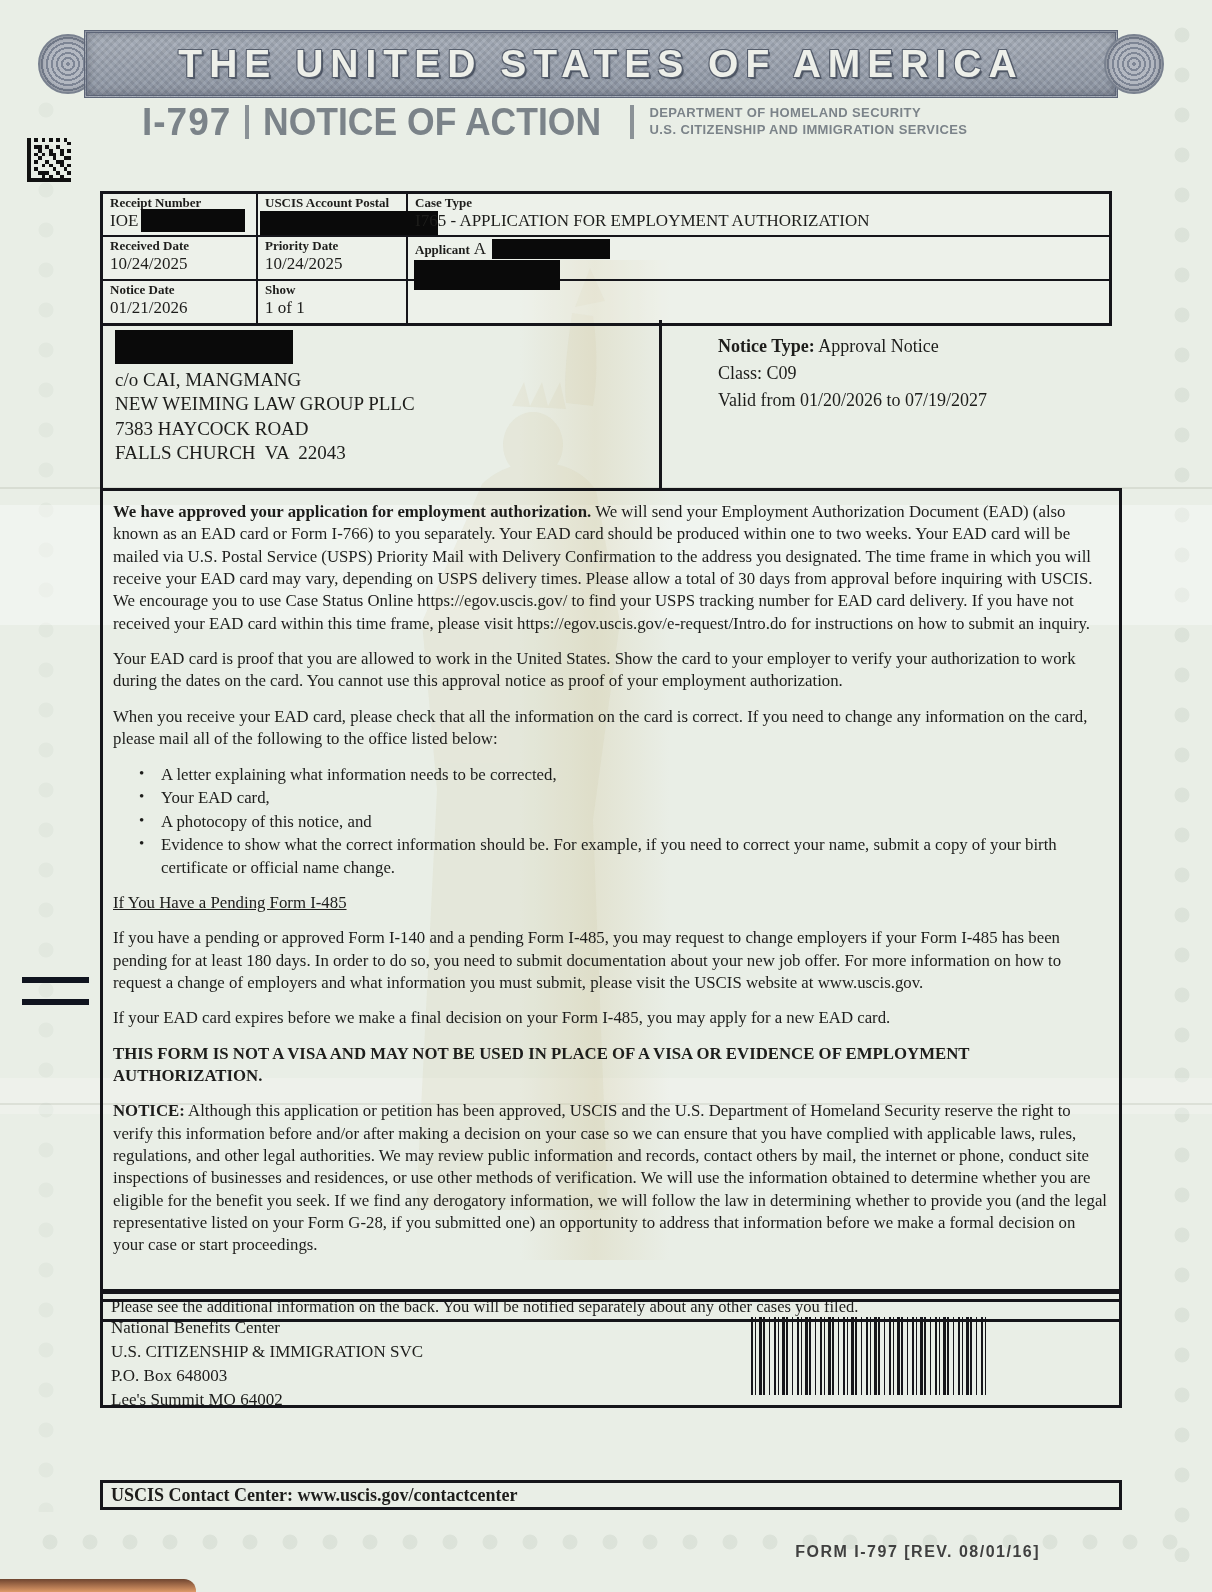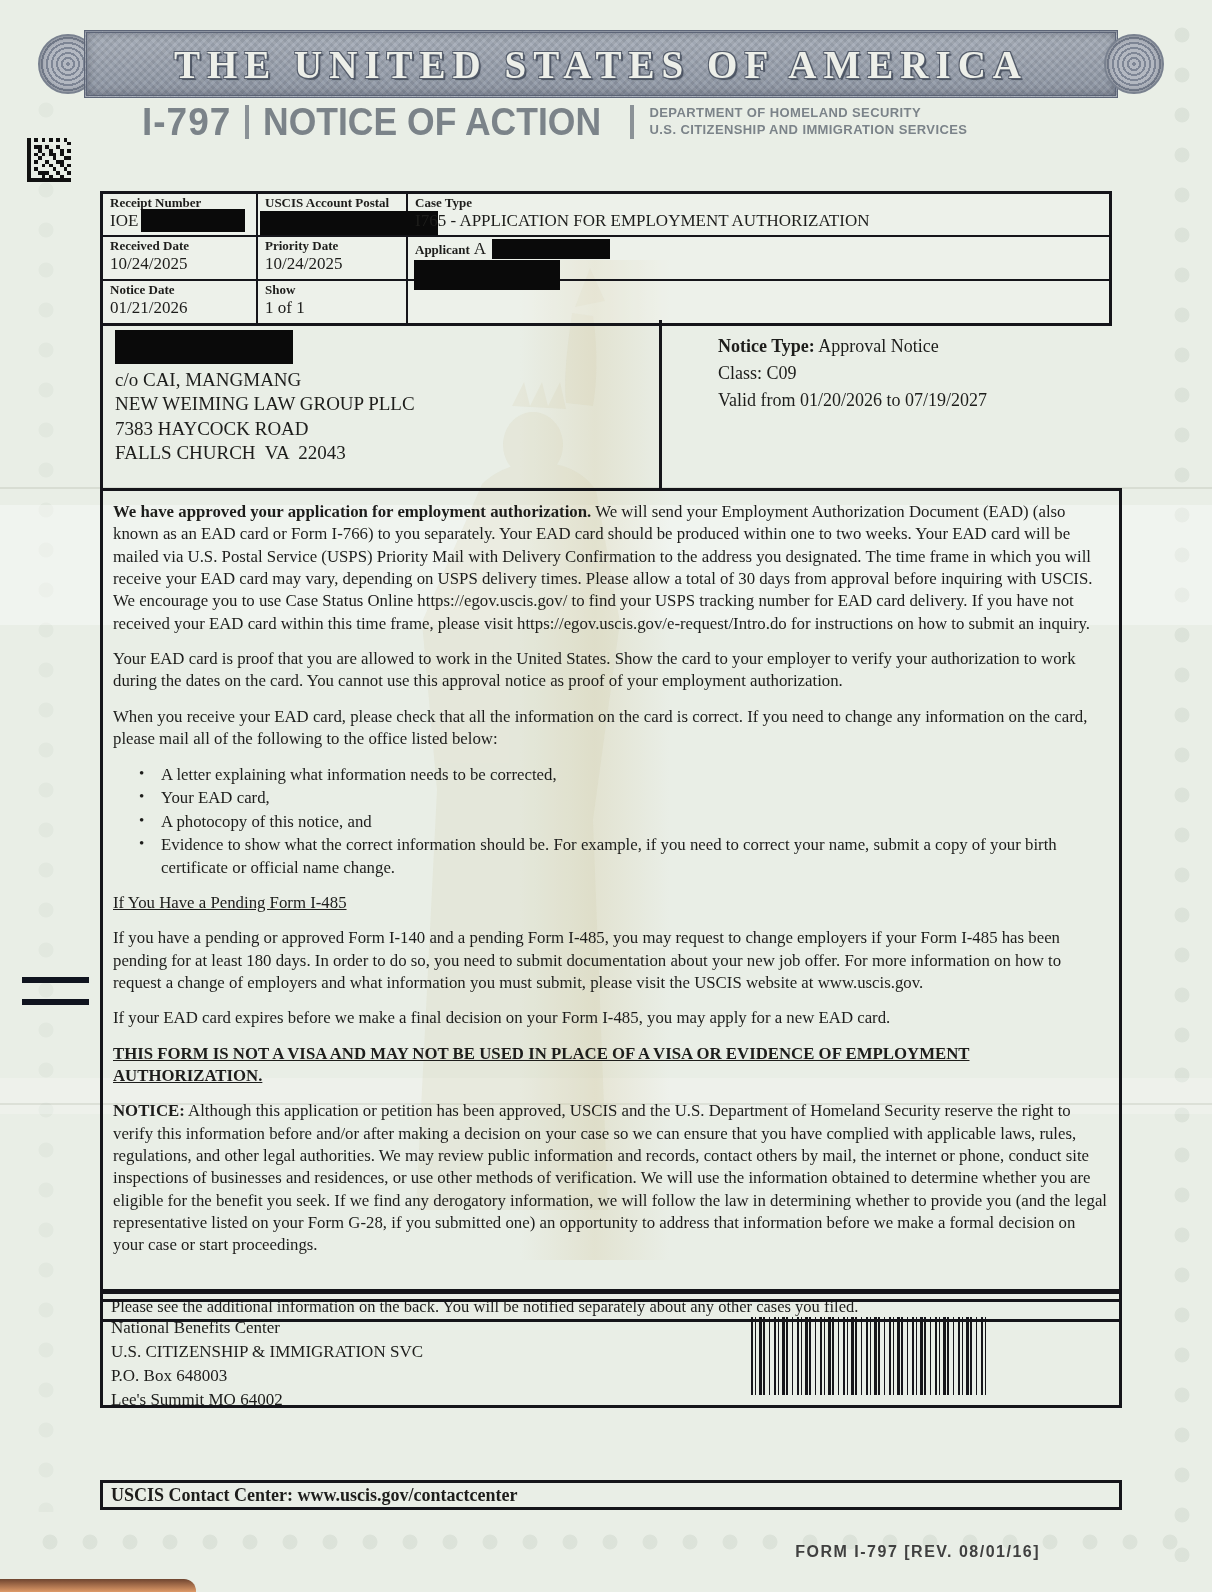--- a/index.html
+++ b/index.html
@@ -29,21 +29,21 @@
   .rosette{width:56px;height:56px;border-radius:50%;flex:0 0 auto;border:2px solid #79818f;
            background:repeating-radial-gradient(circle,#7e8695 0 2px,#b3b8c1 2px 5px);
            box-shadow:inset 0 0 6px rgba(40,45,60,.5);}
   .rosette.left{margin-right:-14px;}
   .rosette.right{margin-left:-14px;}
   .banner-bar{flex:1;height:62px;border:3px double #5d6577;display:flex;align-items:center;justify-content:center;
       background:repeating-linear-gradient(45deg,rgba(255,255,255,.10) 0 3px,rgba(0,0,0,0) 3px 6px),
                  repeating-linear-gradient(-45deg,rgba(0,0,0,.08) 0 3px,rgba(0,0,0,0) 3px 6px),
                  linear-gradient(#a6adb8,#8b93a1);
       box-shadow:inset 0 0 10px rgba(30,35,50,.35);}
-  .banner-title{font-family:Liberation Serif, serif;font-weight:bold;font-size:39px;letter-spacing:7px;
+  .banner-title{font-family:Liberation Sans, sans-serif;font-weight:bold;font-size:39px;letter-spacing:7px;
       white-space:nowrap;color:#edefe9;
       text-shadow:1px 1px 0 #565e6c,-1px -1px 0 #565e6c,1px -1px 0 #565e6c,-1px 1px 0 #565e6c,2px 2px 1px #474f5e;}
 
   
   .subhead{position:absolute;top:101px;left:142px;display:flex;align-items:center;color:#7b8389;
            font-family:"Liberation Sans",sans-serif;}
   .form-no{font-size:37px;font-weight:800;letter-spacing:1px;transform:scaleY(1.05);}
   .subdiv{width:4px;height:34px;background:#8b9297;margin:0 14px;}
   .form-title{font-size:37px;font-weight:800;letter-spacing:0px;transform:scale(.96,1.05);transform-origin:left;}
   .agency{font-size:13px;font-weight:700;line-height:1.3;letter-spacing:.4px;margin-left:2px;}
@@ -76,21 +76,21 @@
   .nbox p{margin:0 0 6px 0;font-size:18px;}
 
   
   .body-box{position:absolute;top:488px;left:100px;width:1022px;height:804px;border:3px solid #15151a;
             box-sizing:border-box;padding:10px 12px 0 10px;}
   .body-box p{margin:0 0 13px 0;font-size:16.8px;line-height:1.33;}
   .body-box ul{margin:2px 0 13px 0;padding:0 0 0 48px;list-style:none;}
   .body-box li{font-size:16.8px;line-height:1.38;position:relative;padding-left:0;}
   .body-box li::before{content:"\2022";position:absolute;left:-22px;top:0;font-size:15px;}
   .h-underline{text-decoration:underline;font-size:16.8px;margin:2px 0 14px 0;}
-  .allbold{font-weight:bold;text-decoration:underline;}
+  .allbold{font-weight:bold;}
 
   
   .strip{position:absolute;left:100px;width:1022px;border:3px solid #15151a;box-sizing:border-box;background:transparent;}
   .strip-additional{top:1291px;height:31px;padding:3px 8px 0 8px;font-size:16.5px;}
   .strip-online{top:1322px;height:49px;padding:2px 8px 0 8px;font-size:16.5px;font-weight:bold;line-height:1.25;}
   .footer-box{top:1299px;height:109px;}
   .office{position:absolute;left:8px;top:14px;font-size:17px;line-height:1.42;}
   .barcode{position:absolute;left:648px;top:15px;width:236px;height:78px;
       background:repeating-linear-gradient(90deg,
         #16161a 0 2px, rgba(0,0,0,0) 2px 4px,

